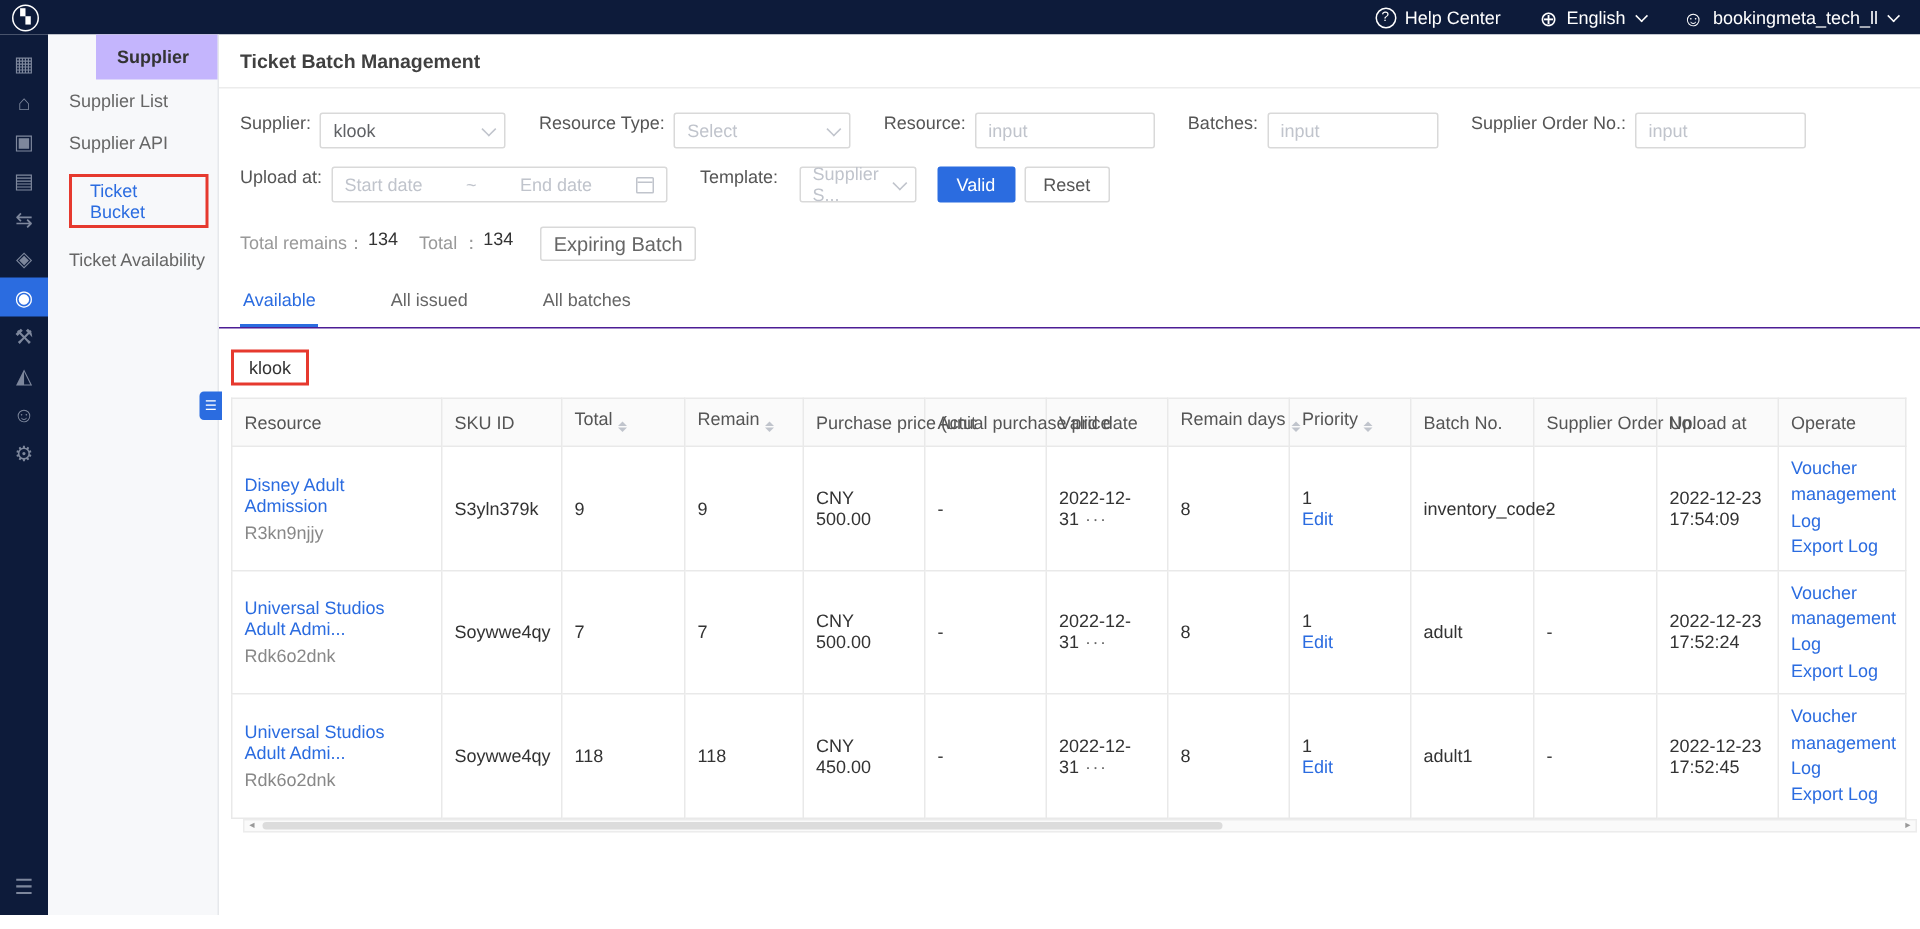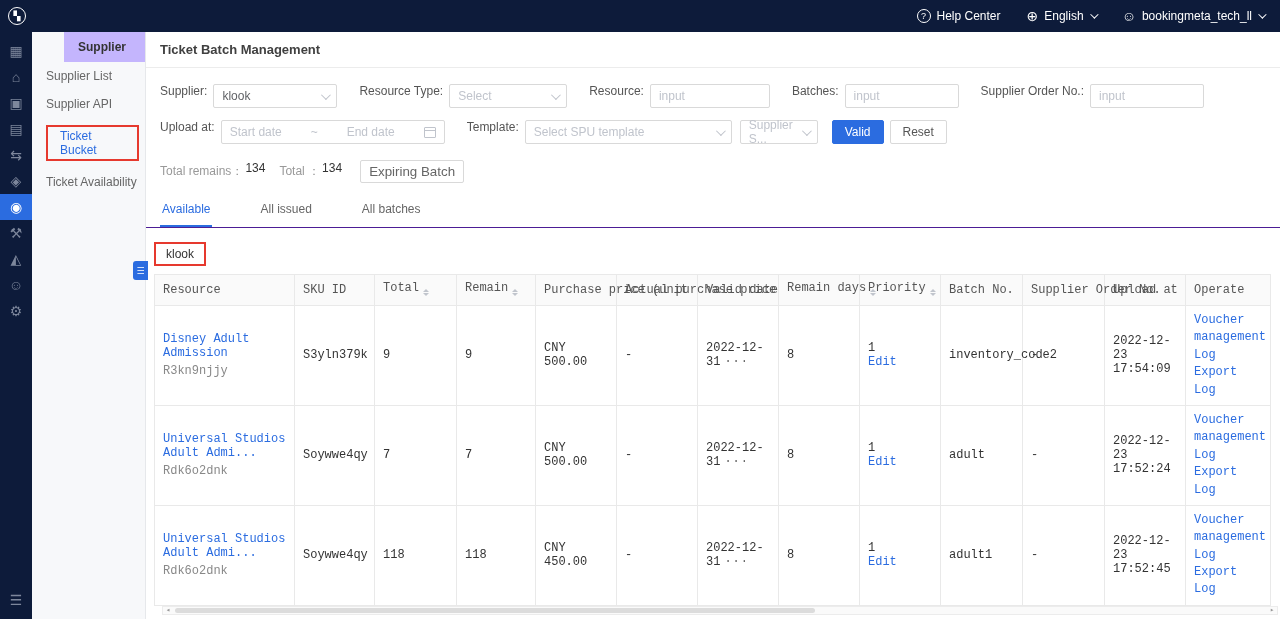--- a/index.html
+++ b/index.html
@@ -1,21 +1,21 @@
 <!DOCTYPE html>
 <html><head>
 <meta charset="utf-8">
 <style>
   * { box-sizing: border-box; margin: 0; padding: 0; }
   html,body { width:1280px; height:619px; overflow:hidden; }
   body { font-family:"Liberation Sans","DejaVu Sans",sans-serif; font-size:12px; color:#333; background:#fff; }
   .app { position:relative; width:1280px; height:619px; }
 
   
-  .topbar { height:32px; background:#0d1b3a; display:flex; align-items:center; color:#fff; padding:0 16px 0 8px; }
+  .topbar { height:23px; background:#0d1b3a; display:flex; align-items:center; color:#fff; padding:0 16px 0 8px; }
   .logo { width:18px; height:18px; border:1.5px solid #fff; border-radius:50%; display:flex; align-items:center; justify-content:center; font-size:9px; color:#fff; }
   .logo::before { content:"▚"; }
   .topbar-right { margin-left:auto; display:flex; align-items:center; gap:26px; }
   .tb-item { display:flex; align-items:center; gap:6px; cursor:pointer; font-size:12px; color:#fff; }
   .circle-ic { width:14px; height:14px; border:1px solid #fff; border-radius:50%; display:flex; align-items:center; justify-content:center; font-size:9px; line-height:1; }
   .help-ic::before { content:"?"; }
   .globe-ic { font-size:14px; line-height:1; }
   .globe-ic::before { content:"⊕"; }
   .user-ic { font-size:14px; line-height:1; }
   .user-ic::before { content:"☺"; }
@@ -69,21 +69,21 @@
   .tag-btn { border:1px solid #d9d9d9; border-radius:2px; padding:3px 8px; color:#666; background:#fff; cursor:pointer; margin-left:4px; }
 
   
   .tabs { display:flex; padding:0 14px; border-bottom:1px solid #4c1d95; margin-top:10px; }
   .tab { padding:9px 2px; margin-right:46px; color:#666; cursor:pointer; border-bottom:2px solid transparent; }
   .tab.active { color:#2b6ce0; border-bottom-color:#2b6ce0; }
 
   
   .group-row { padding:14px 8px 8px 8px; }
   .group-label { display:inline-block; padding:3px 10px; color:#333; }
-  .table-wrap { padding:0 8px;font-family:Liberation Mono, monospace; }
+  .table-wrap { padding:0 8px; }
   table { border-collapse:collapse; table-layout:fixed; width:1116px; }
   th, td { border:1px solid #e9e9e9; padding:6px 8px; text-align:left; font-weight:normal; }
   th { background:#fafafa; color:#555; height:28px; white-space:nowrap; overflow:visible; }
   td { height:60px; vertical-align:middle; color:#333; background:#fff; }
   a.link { color:#2b6ce0; text-decoration:none; cursor:pointer; display:inline-block; }
   .code { color:#888; margin-top:4px; }
   .more-dots { color:#666; cursor:pointer; letter-spacing:1px; margin-left:4px; }
   .op a { display:block; line-height:1.45; }
   .sorter { display:inline-flex; flex-direction:column; margin-left:4px; vertical-align:-1px; }
   .sorter i { width:0; height:0; border:3px solid transparent; display:block; }
@@ -200,24 +200,20 @@
         </div>
         <div class="frow">
           <span class="flabel first">Upload at:</span>
           <div class="ctrl daterange w224">
             <span class="ph">Start date</span>
             <span class="ph">~</span>
             <span class="ph">End date</span>
             <span class="cal-ic"></span>
           </div>
           <span class="flabel">Template:</span>
-          <div class="ctrl select w207">
-            <span class="ph">Select SPU template</span>
-            <span class="chev"></span>
-          </div>
           <div class="ctrl select w78" style="margin-left:8px">
             <span class="ph">Supplier S...</span>
             <span class="chev"></span>
           </div>
           <button class="btn btn-primary">Valid</button>
           <button class="btn btn-plain">Reset</button>
         </div>
       </div>
 
       <div class="stats">

